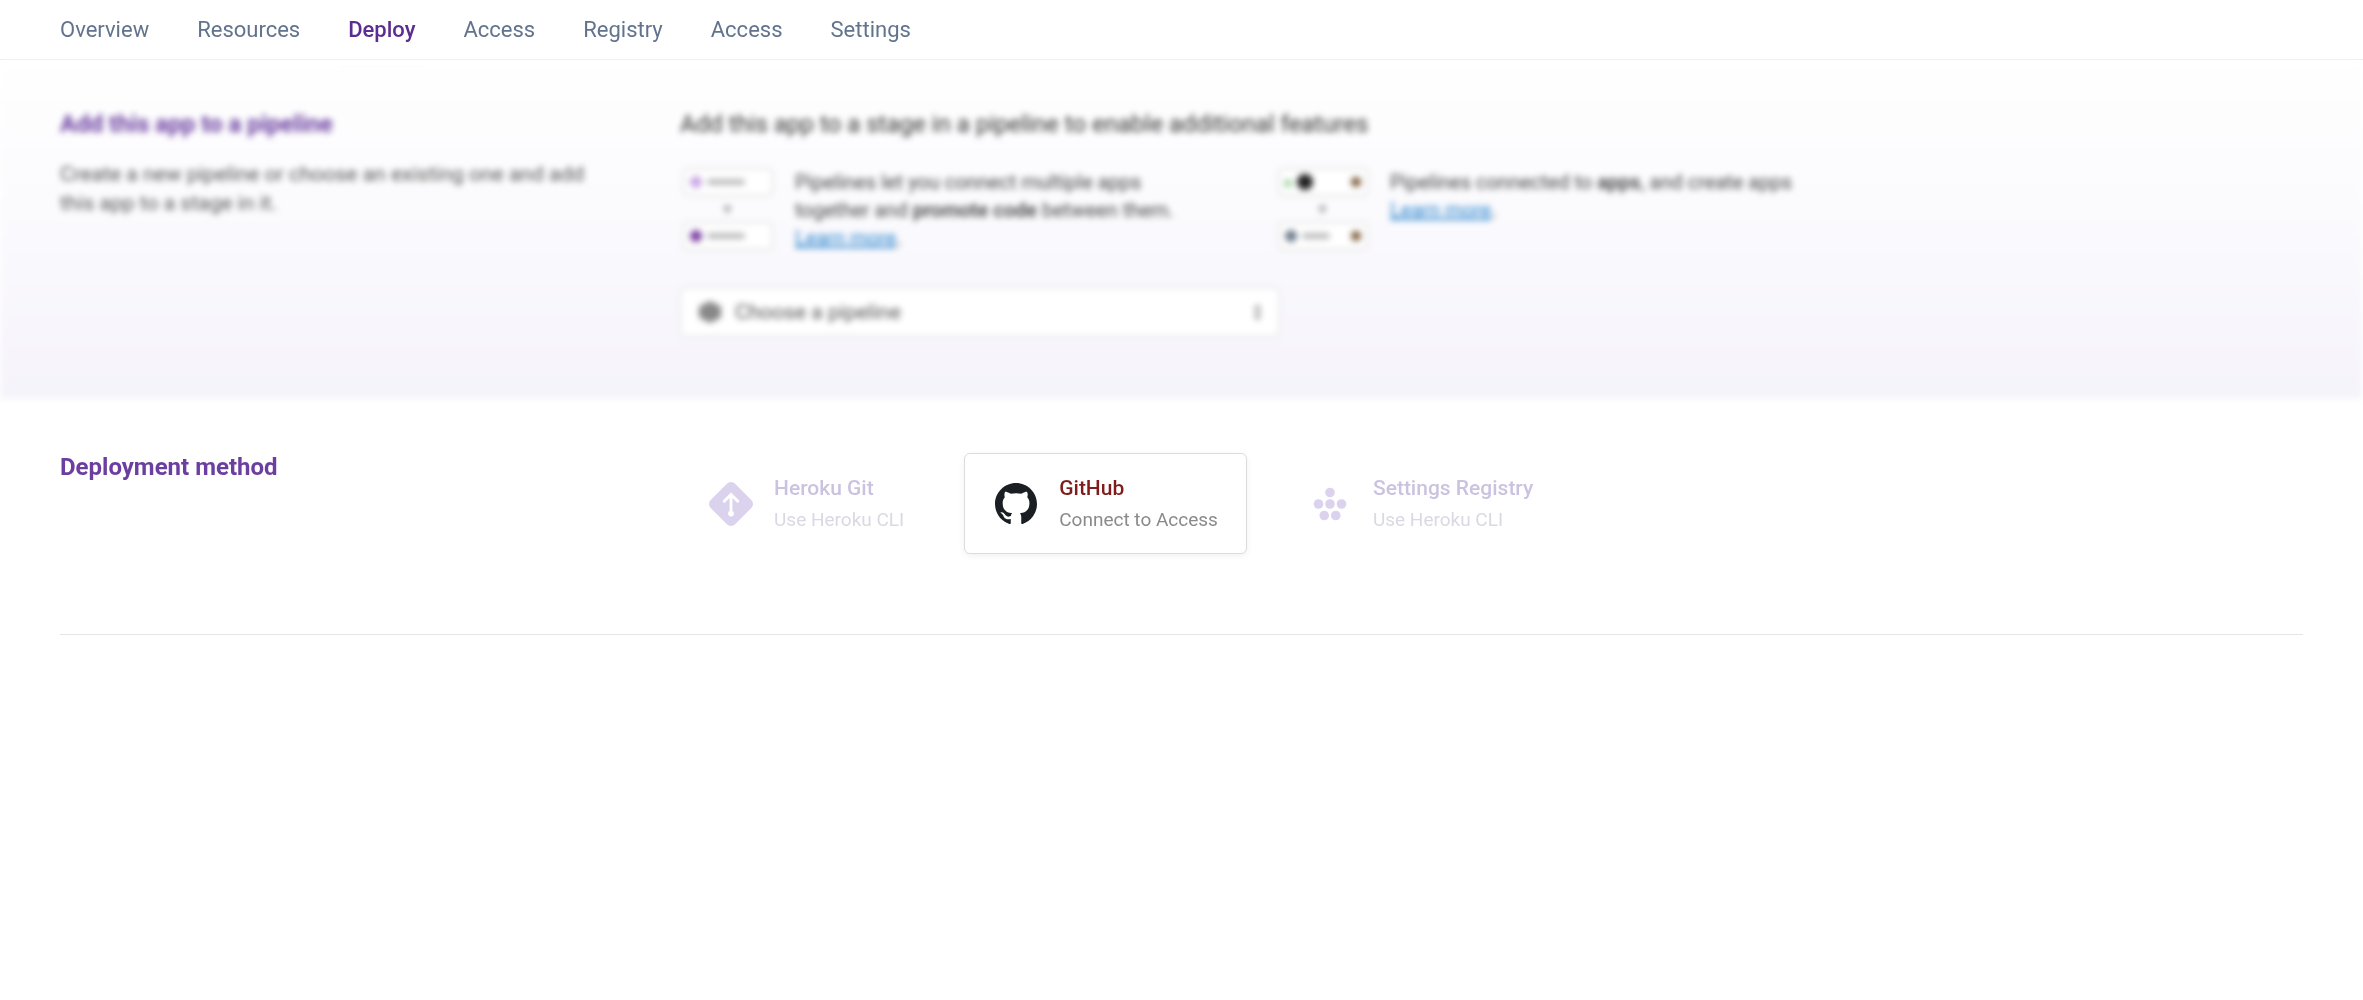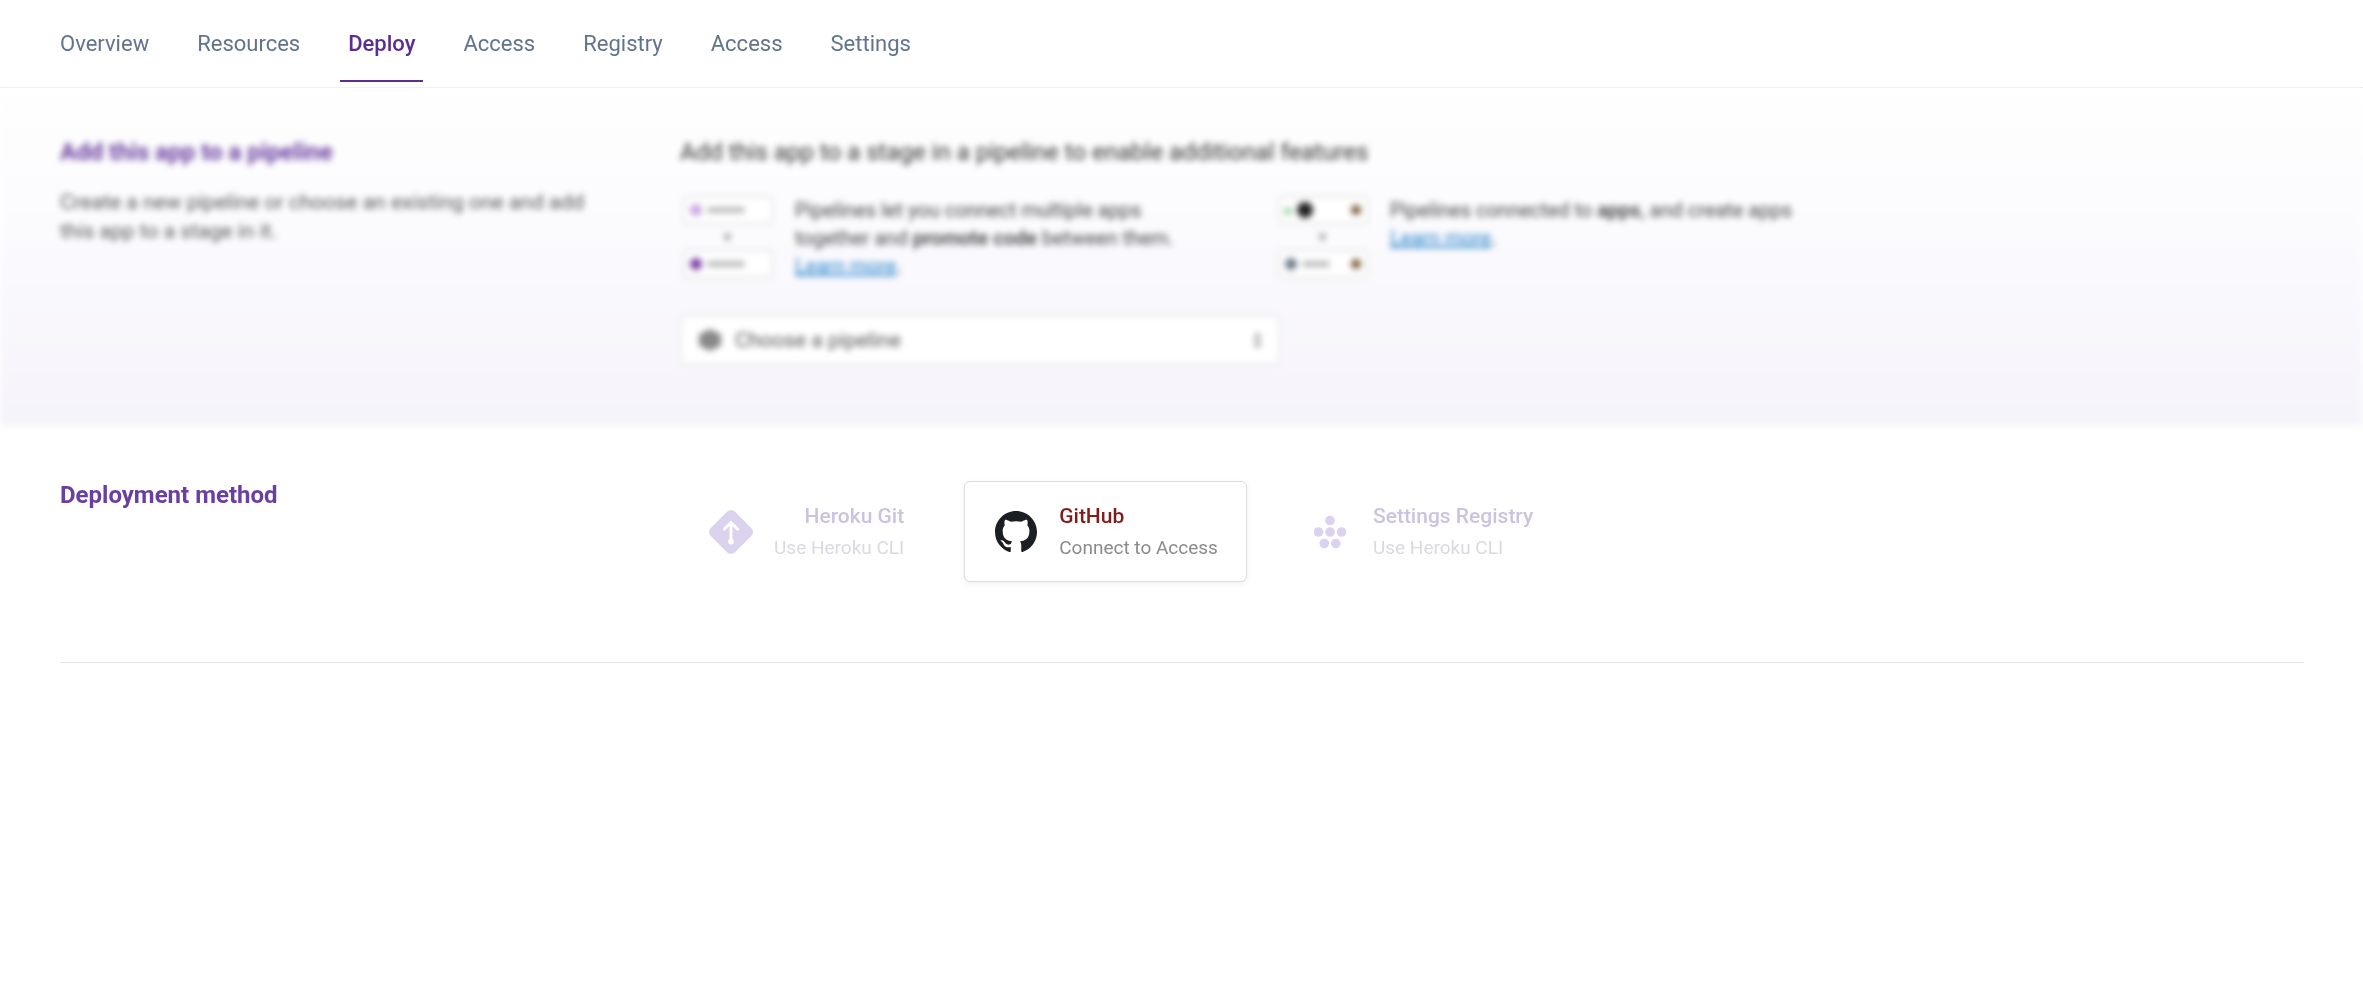--- a/index.html
+++ b/index.html
@@ -7,21 +7,21 @@
     font-family: -apple-system, BlinkMacSystemFont, "Segoe UI", Roboto, Helvetica, Arial, sans-serif;
     background: #fff;
     color: #333;
     width: 2363px;
   }
   .tabs {
     display: flex;
     padding: 0 60px;
     border-bottom: 1px solid #e5e5e5;
     gap: 48px;
-    height: 88px;
+    height: 60px;
     align-items: center;
   }
   .tab {
     color: #62738d;
     font-size: 22px;
     padding: 25px 0;
     cursor: pointer;
     position: relative;
   }
   .tab.active {
@@ -146,21 +146,21 @@
     opacity: 0.45;
   }
   .method-card.selected {
     opacity: 1;
     border: 1px solid #dcdcdc;
     background: #fff;
     box-shadow: 0 2px 6px rgba(0,0,0,0.06);
   }
   .method-icon { width: 46px; height: 46px; flex-shrink:0; display:flex; align-items:center; justify-content:center; }
   .method-title { font-size: 21px; color: #7f1d1d; font-weight: 500; }
-  .method-card:not(.selected) .method-title { color: #8c79b8; text-align: right; }
+  .method-card:not(.selected) .method-title { color: #8c79b8; }
   .method-sub { font-size: 19px; color: #8a8a8a; margin-top: 8px; }
   .method-card:not(.selected) .method-sub { color: #b0a8c2; }
 
   .hr-bottom {
     margin: 0 60px;
     border: none;
     border-top: 1px solid #e5e5e5;
   }
 </style>
 </head>

